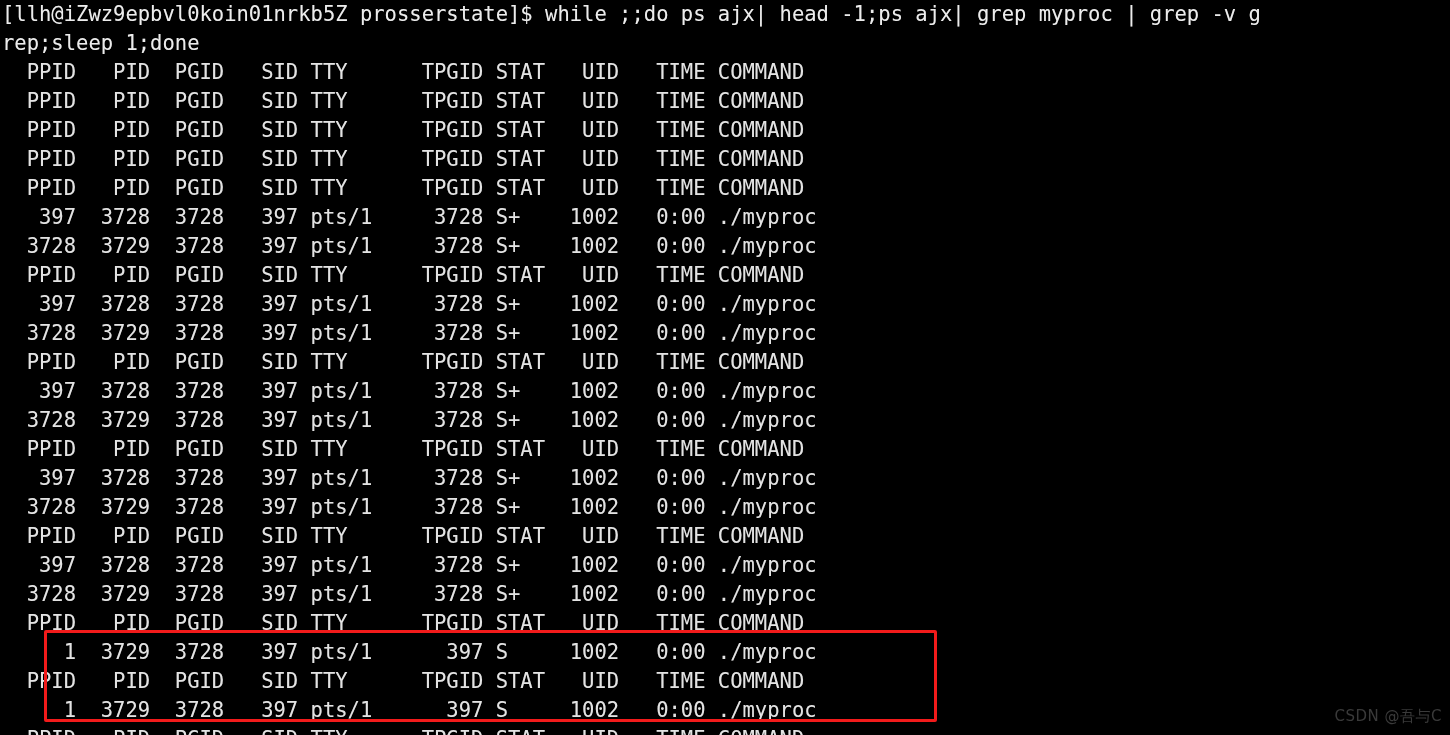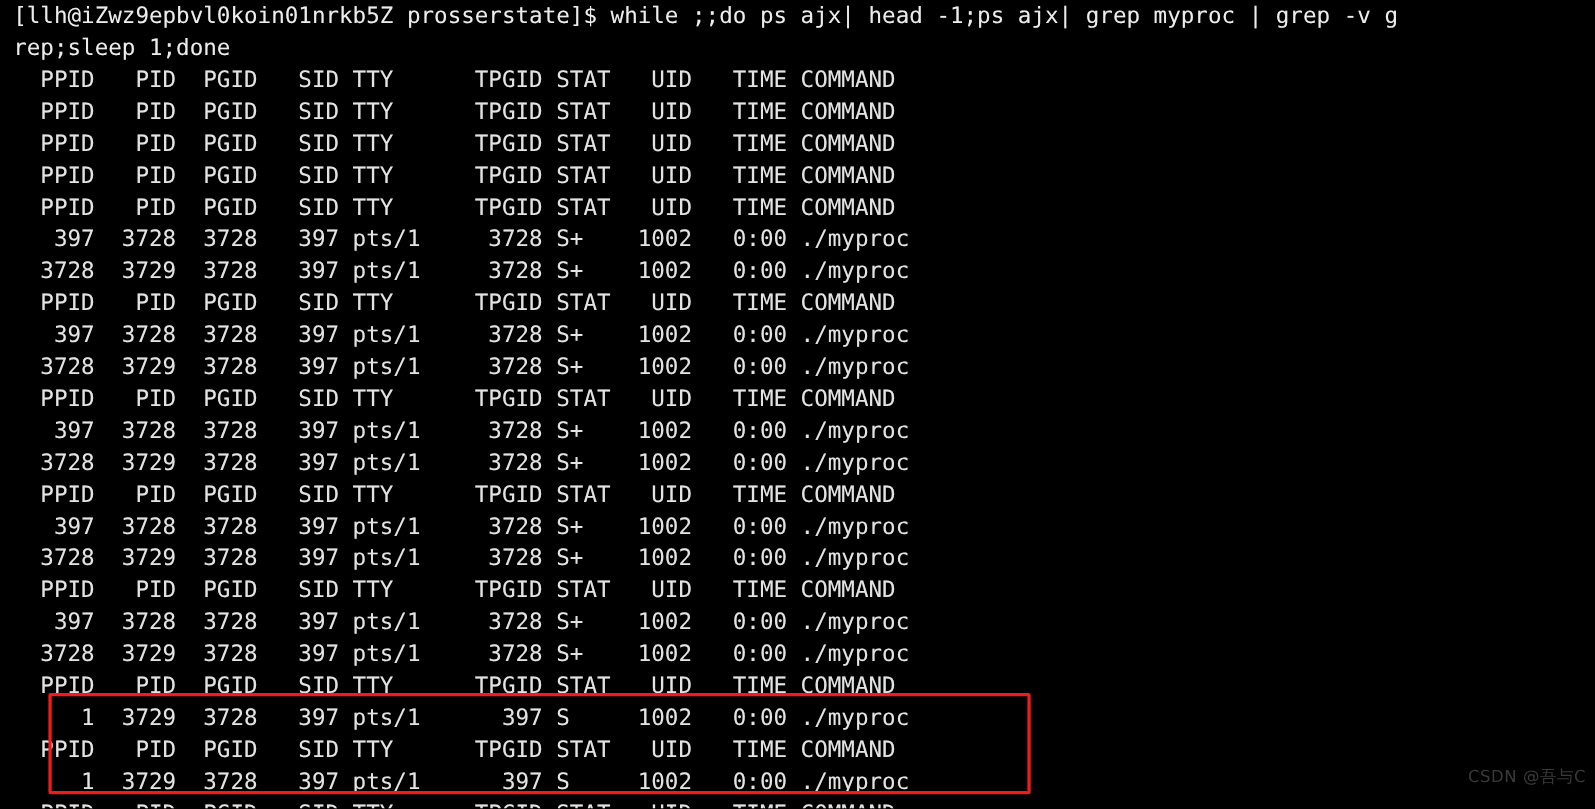--- a/index.html
+++ b/index.html
@@ -23,42 +23,42 @@
     position: absolute;
     left: 0;
     top: 0;
     width: 1450px;
     white-space: pre;
   }
   .term-line {
     white-space: pre;
     height: 29px;
     line-height: 29px;
-    padding-left: 12px;
+    padding-left: 2px;
     color: #e3e3e3;
     text-shadow: 0 0 0.3px rgba(255,255,255,0.25);
   }
   .term-line.prompt-line {
     color: #ececec;
   }
   #highlight-box {
     position: absolute;
     left: 44px;
     top: 630px;
     width: 893px;
     height: 92px;
     border: 3px solid #f21b1b;
     border-radius: 2px;
     box-sizing: border-box;
     pointer-events: none;
   }
   #watermark {
     position: absolute;
     right: 8px;
-    bottom: 14px;
+    bottom: 4px;
     font-family: "DejaVu Sans", "Liberation Sans", sans-serif;
     font-size: 15px;
     color: #3a3a3a;
     letter-spacing: 0.5px;
     white-space: pre;
   }
 </style>
 </head>
 <body>
 

